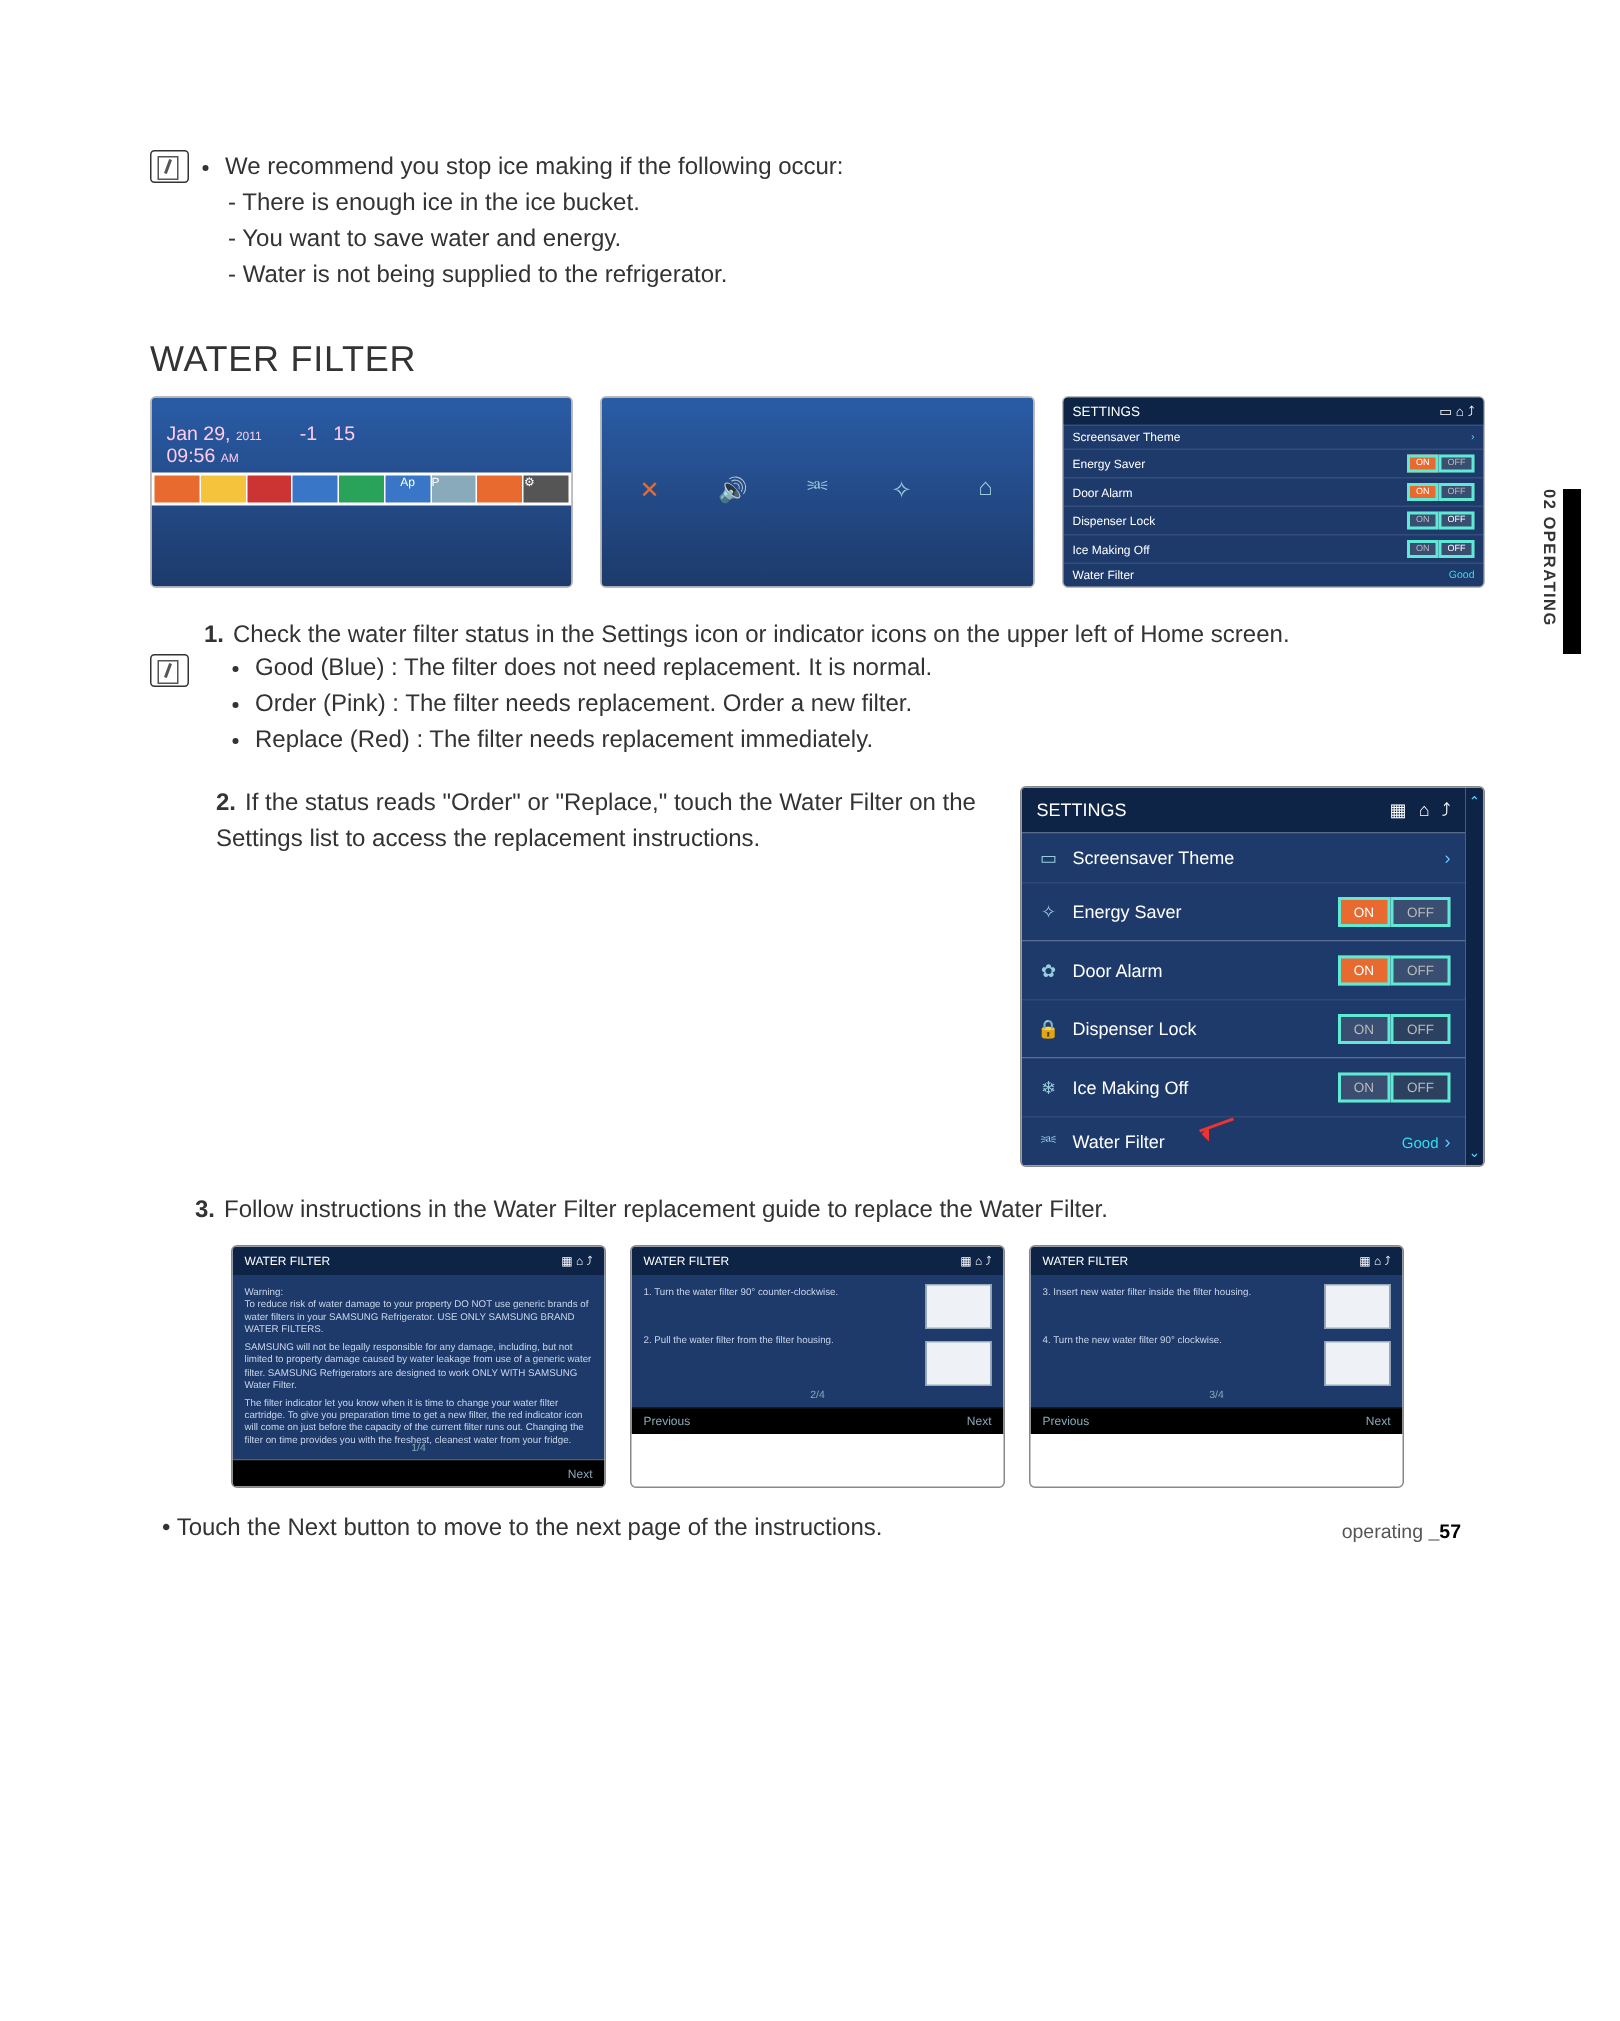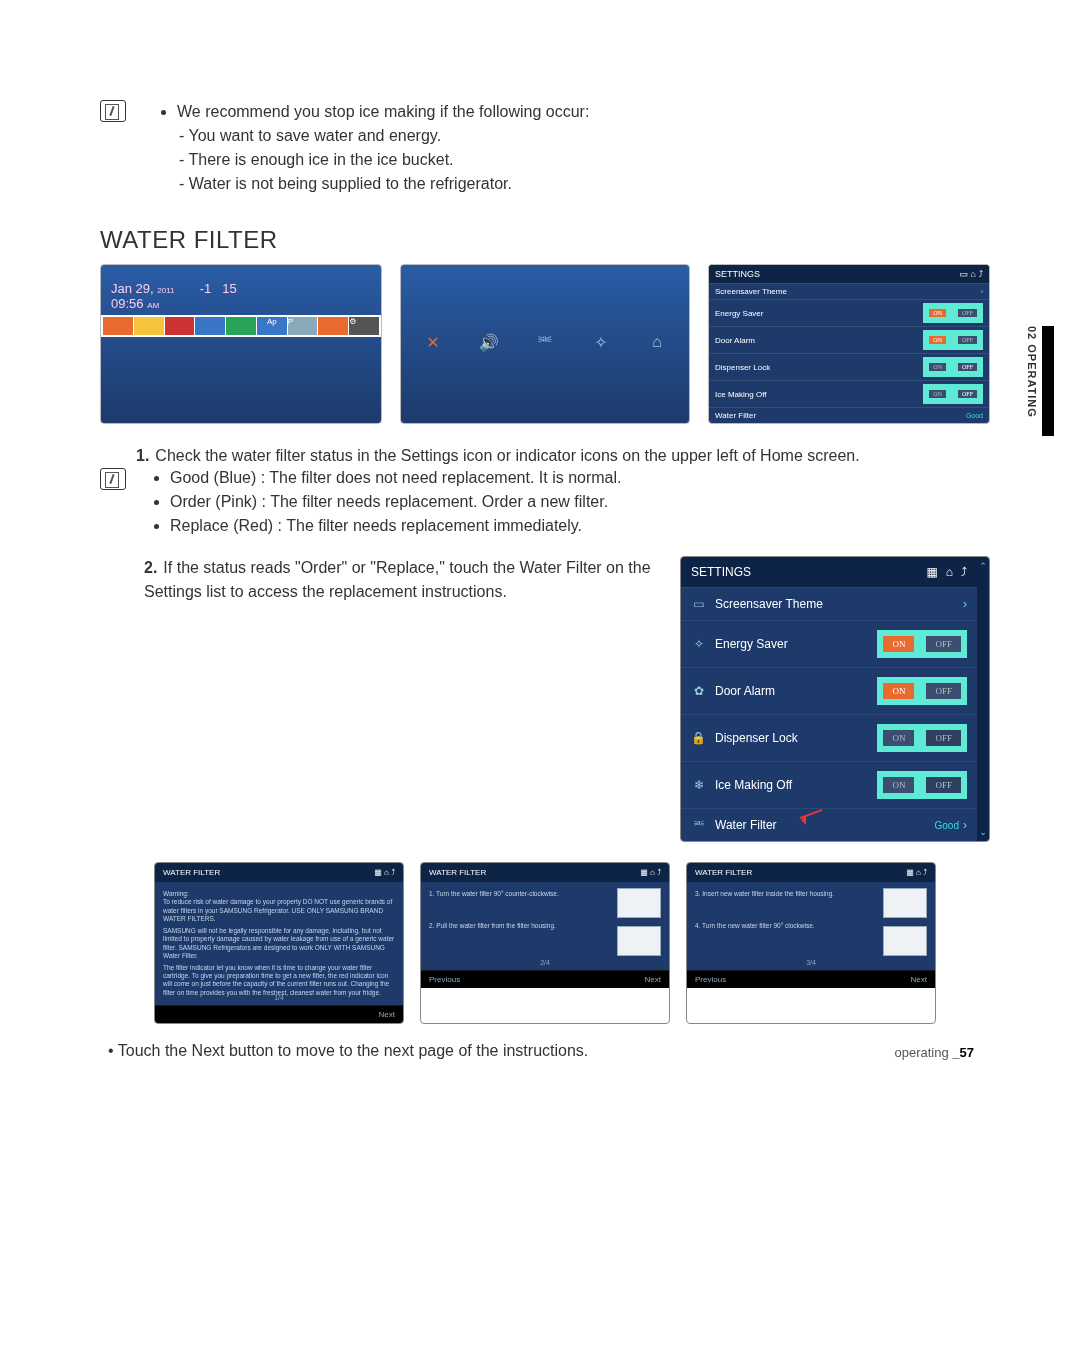--- a/index.html
+++ b/index.html
@@ -1,41 +1,41 @@
 <!DOCTYPE html>
 <html><head>
 <meta charset="utf-8">
 <style>
   * { box-sizing: border-box; margin: 0; padding: 0; }
   body { font-family: Arial, Helvetica, sans-serif; width: 1080px; height: 1347px; background: #fff; color: #333; position: relative; }
   .page { padding: 100px 90px 50px 100px; position: relative; }
   .note-icon { display: inline-block; width: 26px; height: 22px; border: 1.5px solid #333; border-radius: 3px; font-size: 12px; text-align: center; line-height: 20px; vertical-align: top; margin-right: 6px; flex-shrink: 0; position: relative; }
   .note-icon::before { content: ""; position: absolute; left: 4px; top: 3px; width: 12px; height: 14px; border: 1px solid #555; }
   .note-icon::after { content: ""; position: absolute; left: 10px; top: 5px; width: 2px; height: 10px; background: #555; transform: rotate(20deg); }
-  .top-block { display: flex; align-items: flex-start; margin-bottom: 30px; gap: 27px; }
+  .top-block { display: flex; align-items: flex-start; margin-bottom: 30px; }
   .top-content { font-size: 16px; line-height: 1.5; }
   .top-content ul { list-style: disc; margin-left: 18px; }
   .top-content ul.dash { list-style: none; margin-left: 34px; }
   .top-content ul.dash li::before { content: "- "; margin-left: -14px; }
   .secondary-bullet { margin-left: 18px; list-style: disc; }
   h2.section { font-size: 24px; font-weight: 500; letter-spacing: 0.5px; margin-bottom: 10px; }
   .intro { font-size: 16px; line-height: 1.5; margin-bottom: 12px; }
   .row-imgs { display: flex; gap: 18px; align-items: stretch; margin-bottom: 20px; }
   
   .panel { border: 1px solid #bbb; border-radius: 4px; overflow: hidden; background: #1d3a6b; color: #fff; font-size: 8px; flex: 1; min-height: 100px; position: relative; }
   .panel.home { background: linear-gradient(#2a5ca6,#1d3a6b); }
   .panel.home .datebar { padding: 16px 10px 4px; font-size: 13px; color: #fce; }
   .panel.home .apps { background: #fff; padding: 2px; display: flex; gap: 1px; }
   .panel.home .apps span { width: 41px; height: 18px; display: inline-block; }
   .panel.iconrow { background: linear-gradient(#2a5ca6,#1d3a6b); display: flex; align-items: center; justify-content: space-around; padding: 20px 4px; }
   .panel.iconrow .ico { width: 22px; height: 22px; font-size: 16px; color: #9cd; text-align: center; }
   .panel.settings .hdr { background: #0e2447; padding: 4px 6px; font-size: 9px; display: flex; justify-content: space-between; }
   .panel.settings .row { display: flex; justify-content: space-between; align-items: center; padding: 3px 6px; border-top: 1px solid rgba(255,255,255,.1); font-size: 8px; }
   .toggle { display: flex; }
-  .toggle span { font-size: 6px; padding: 1px 4px; border: 6px solid #5eead4; font-family: Liberation Serif, serif; }
+  .toggle span { font-size: 6px; padding: 1px 4px; border: 2px solid #5eead4; }
   .toggle .on { background: #e96a2e; color: #fff; }
   .toggle .off { background: #394e70; color: #bbb; }
   .good { color: #3de; font-size: 7px; }
 
   .steps-block { display: flex; align-items: flex-start; gap: 14px; margin-bottom: 20px; }
   .steps-text { font-size: 16px; line-height: 1.5; flex: 1; }
   .steps-text .num { font-weight: bold; margin-right: 6px; }
   .steps-text ul { list-style: disc; margin-left: 32px; }
   .step1-row { display: flex; align-items: flex-start; gap: 6px; }
   .step1-row .note-icon { margin-top: 18px; }
@@ -83,22 +83,22 @@
 
 <div class="page">
 
   <div class="top-block">
     <span class="note-icon"></span>
     <div class="top-content">
       <ul>
         <li>We recommend you stop ice making if the following occur:</li>
       </ul>
       <ul class="dash">
+        <li>There is enough ice in the ice bucket.</li>
         <li>You want to save water and energy.</li>
-        <li>There is enough ice in the ice bucket.</li>
         <li>Water is not being supplied to the refrigerator.</li>
       </ul>
     </div>
   </div>
 
   <h2 class="section">WATER FILTER</h2>
 
   <div class="row-imgs">
     <div class="panel home">
       <div class="datebar">
@@ -260,20 +260,21 @@
             </div>
         </div>
         <div class="scroll-ind">
             <span style="color:#6cf;font-size:9px">⌃</span>
             <span style="color:#6cf;font-size:9px">⌄</span>
           </div>
       </div>
     </div>
   </div>
 
+  <p class="step3" style="margin-left:30px"><span class="num">3.</span><span>Follow instructions in the Water Filter replacement guide to replace the Water Filter.</span></p>
 
   <div class="wf-row">
     <div class="wf-card">
       <div class="hdr">
           <span>WATER FILTER</span>
           <span>▦ ⌂ ⤴</span>
         </div>
       <div class="body">
         <p><span>Warning:</span><br><span>To reduce risk of water damage to your property DO NOT use generic brands of water filters in your SAMSUNG Refrigerator. USE ONLY SAMSUNG BRAND WATER FILTERS.</span></p>
         <p style="margin-top:3px">SAMSUNG will not be legally responsible for any damage, including, but not limited to property damage caused by water leakage from use of a generic water filter. SAMSUNG Refrigerators are designed to work ONLY WITH SAMSUNG Water Filter.</p>

